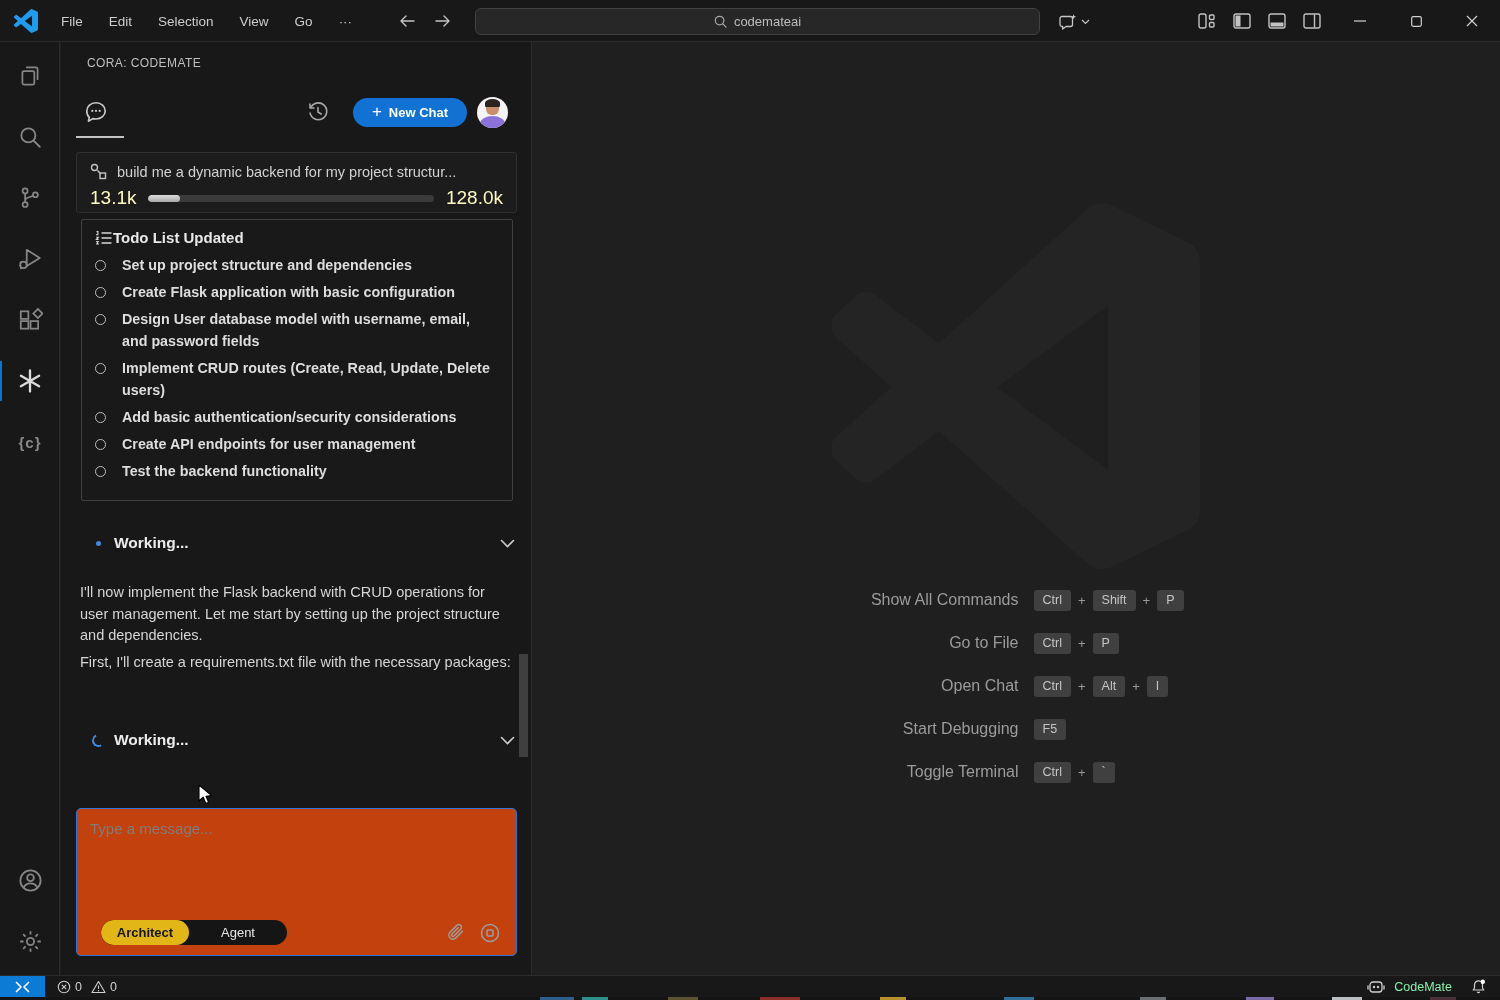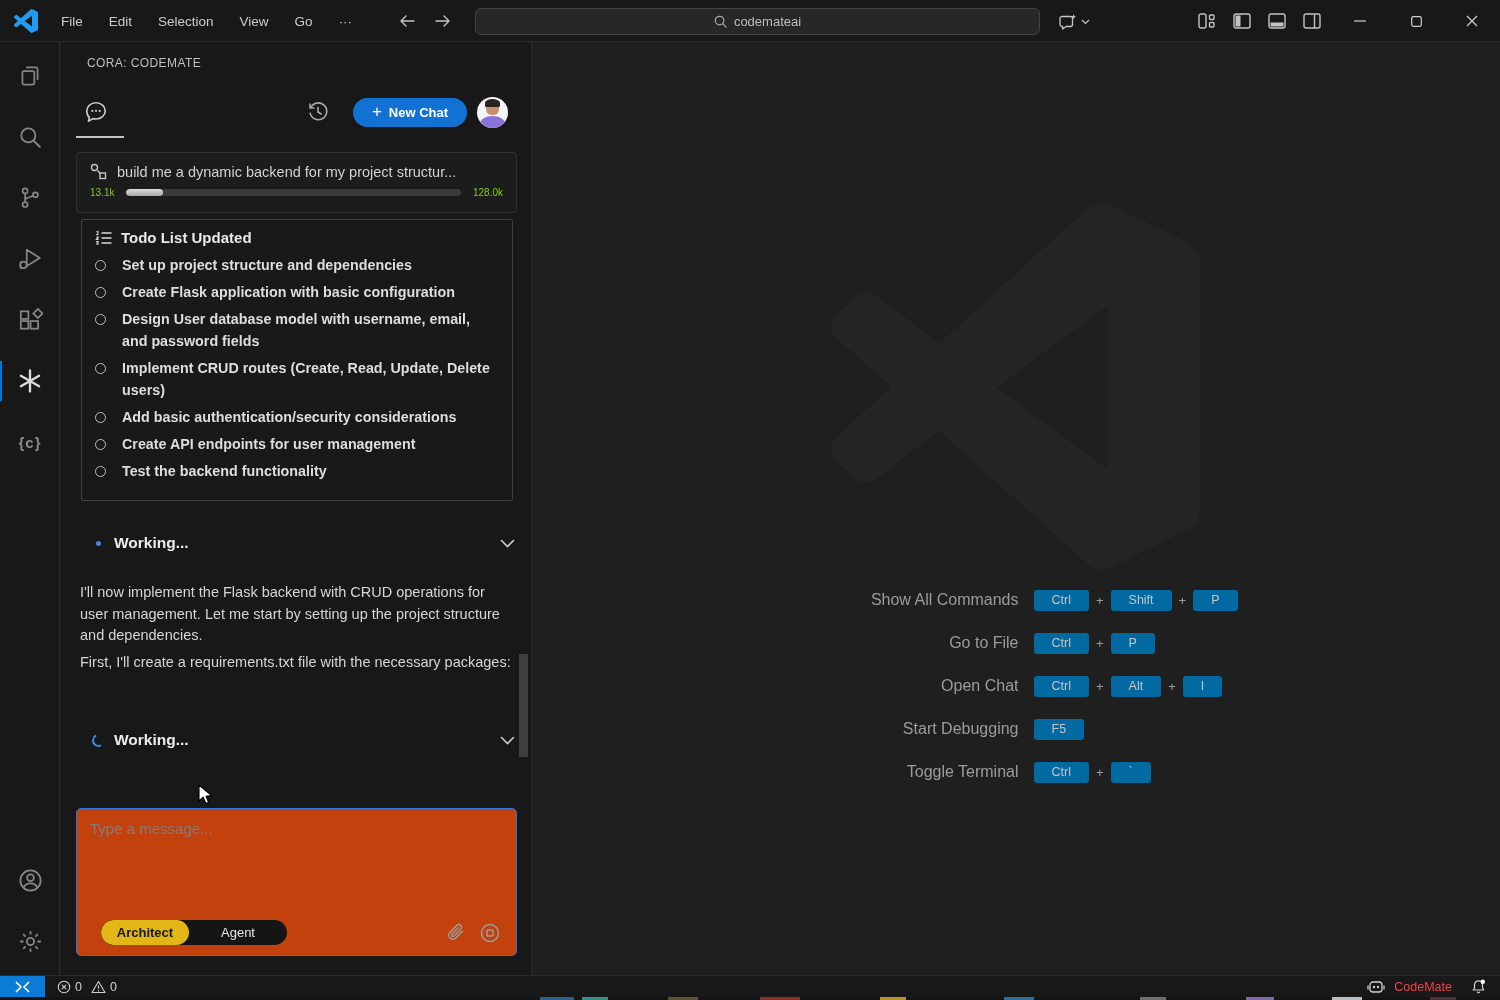--- a/index.html
+++ b/index.html
@@ -36,26 +36,26 @@
   .newchat-btn{ position:absolute; left:292px; top:56px; width:114px; height:29px; background:#1272d4; border-radius:15px; display:flex; align-items:center; justify-content:center; gap:7px; color:#ffffff; font-size:13px; font-weight:700;}
   .newchat-plus{ font-size:17px; font-weight:400; margin-top:-2px;}
   .avatar{ position:absolute; left:416px; top:55px; width:31px; height:31px; border-radius:50%; background:#f4f4f6; overflow:hidden;}
   .avatar .shirt{ position:absolute; left:3px; bottom:-4px; width:25px; height:16px; border-radius:50% 50% 0 0; background:#8b72d9;}
   .avatar .head{ position:absolute; left:9px; top:4px; width:13px; height:14px; border-radius:45% 45% 42% 42%; background:#c98e6b;}
   .avatar .hair{ position:absolute; left:8px; top:2px; width:15px; height:8px; border-radius:50% 50% 10% 10%; background:#2b2320;}
 
   .query-card{ position:absolute; left:15px; top:110px; width:441px; height:61px; background:#1c1c1c; border:1px solid #303030; border-radius:3px;}
   .query-row{ display:flex; align-items:center; gap:10px; padding:10px 13px 2px 13px;}
   .query-text{ color:#d2d2d2; font-size:14.5px; white-space:nowrap; overflow:hidden; flex:1;}
-  .token-row{ display:flex; align-items:center; padding:5px 13px 0 13px; color:#84cc16; font-size:10px;}
+  .token-row{ display:flex; align-items:center; padding:5px 13px 0 13px; color:#fef9c3; font-size:19px;}
   .token-bar{ flex:1; height:7px; background:#3a3a3a; border-radius:4px; margin:0 12px; overflow:hidden;}
   .token-fill{ height:100%; background:linear-gradient(180deg,#dcdcdc,#a9a9a9); border-radius:4px;}
 
   .todo-card{ position:absolute; left:20px; top:177px; width:432px; height:282px; border:1px solid #3f3f3f; border-radius:2px; padding:9px 13px; background:#191919;}
-  .todo-header{ display:flex; align-items:center; gap:8px; margin-bottom:5px;}
+  .todo-header{ display:flex; align-items:center; margin-bottom:5px;}
   .todo-title{ color:#e8e8e8; font-size:15px; font-weight:700;}
   .todo-item{ display:flex; gap:16px; align-items:flex-start; padding:2.5px 0;}
   .todo-circle{ flex:none; width:11px; height:11px; border:1.5px solid #bdbdbd; border-radius:50%; margin-top:6px;}
   .todo-text{ color:#dedede; font-size:14.3px; font-weight:700; line-height:22px;}
 
   .working-row{ position:absolute; left:24px; width:430px; height:26px; display:flex; align-items:center;}
   .working-icn{ width:26px; display:flex; align-items:center; justify-content:center;}
   .working-label{ flex:1; color:#ececec; font-size:15.5px; font-weight:700; padding-left:3px;}
   .spin-dot{ width:5px; height:5px; border-radius:50%; background:#3f8ae0;}
   .spin-crescent{ width:13px; height:13px; border-radius:50%; border:2.6px solid transparent; border-left-color:#3f8ae0; border-bottom-color:#3f8ae0; transform:rotate(18deg);}
@@ -73,28 +73,28 @@
   .mode-btn.inactive{ width:98px; color:#e6e6e6;}
   .composer-icons{ margin-left:auto; display:flex; align-items:center; gap:15px;}
 
   
   .editor{ position:absolute; left:532px; top:42px; width:968px; height:933px; background:#1f1f1f;}
   .watermark{ position:absolute; left:300px; top:160px; width:368px; height:368px;}
   .shortcuts{ position:absolute; left:0; top:546px; width:968px;}
   .sc-row{ display:flex; align-items:center; justify-content:center; gap:15px; height:24px; margin-bottom:19px; transform:translateX(10px);}
   .sc-label{ width:330px; text-align:right; color:#9b9b9b; font-size:16px;}
   .sc-keys{ width:330px; display:flex; align-items:center;}
-  .kbd{ display:inline-block; padding:3px 18px; background:#0369a1; border-radius:3px; color:#c5c5c5; font-size:12.5px; line-height:15px;}
+  .kbd{ display:inline-block; padding:3px 9px; background:#404040; border-radius:3px; color:#c5c5c5; font-size:12.5px; line-height:15px;}
   .kplus{ color:#9b9b9b; font-size:13px; margin:0 7px;}
 
   
   .statusbar{ position:absolute; left:0; top:975px; width:1500px; height:22px; background:#181818; border-top:1px solid #2b2b2b; display:flex; align-items:center;}
   .remote-btn{ width:45px; height:22px; background:#0c7bd6; display:flex; align-items:center; justify-content:center;}
   .sb-problems{ display:flex; align-items:center; gap:4px; margin-left:12px; color:#cfcfcf; font-size:12.5px;}
-  .sb-right{ margin-left:auto; display:flex; align-items:center; gap:9px; padding-right:14px; color:#ef4444; font-size:12.5px;}
+  .sb-right{ margin-left:auto; display:flex; align-items:center; gap:9px; padding-right:14px; color:#86efac; font-size:12.5px;}
 
   
   .sliver{ position:absolute; left:0; top:997px; width:1500px; height:3px; background:#141414;}
   .sliver-seg{ position:absolute; top:0; height:3px;}
 
   .cursor{ position:absolute; left:197px; top:784px; z-index:50;}
   svg{ display:block;}
 </style>
 </head>
 <body>

